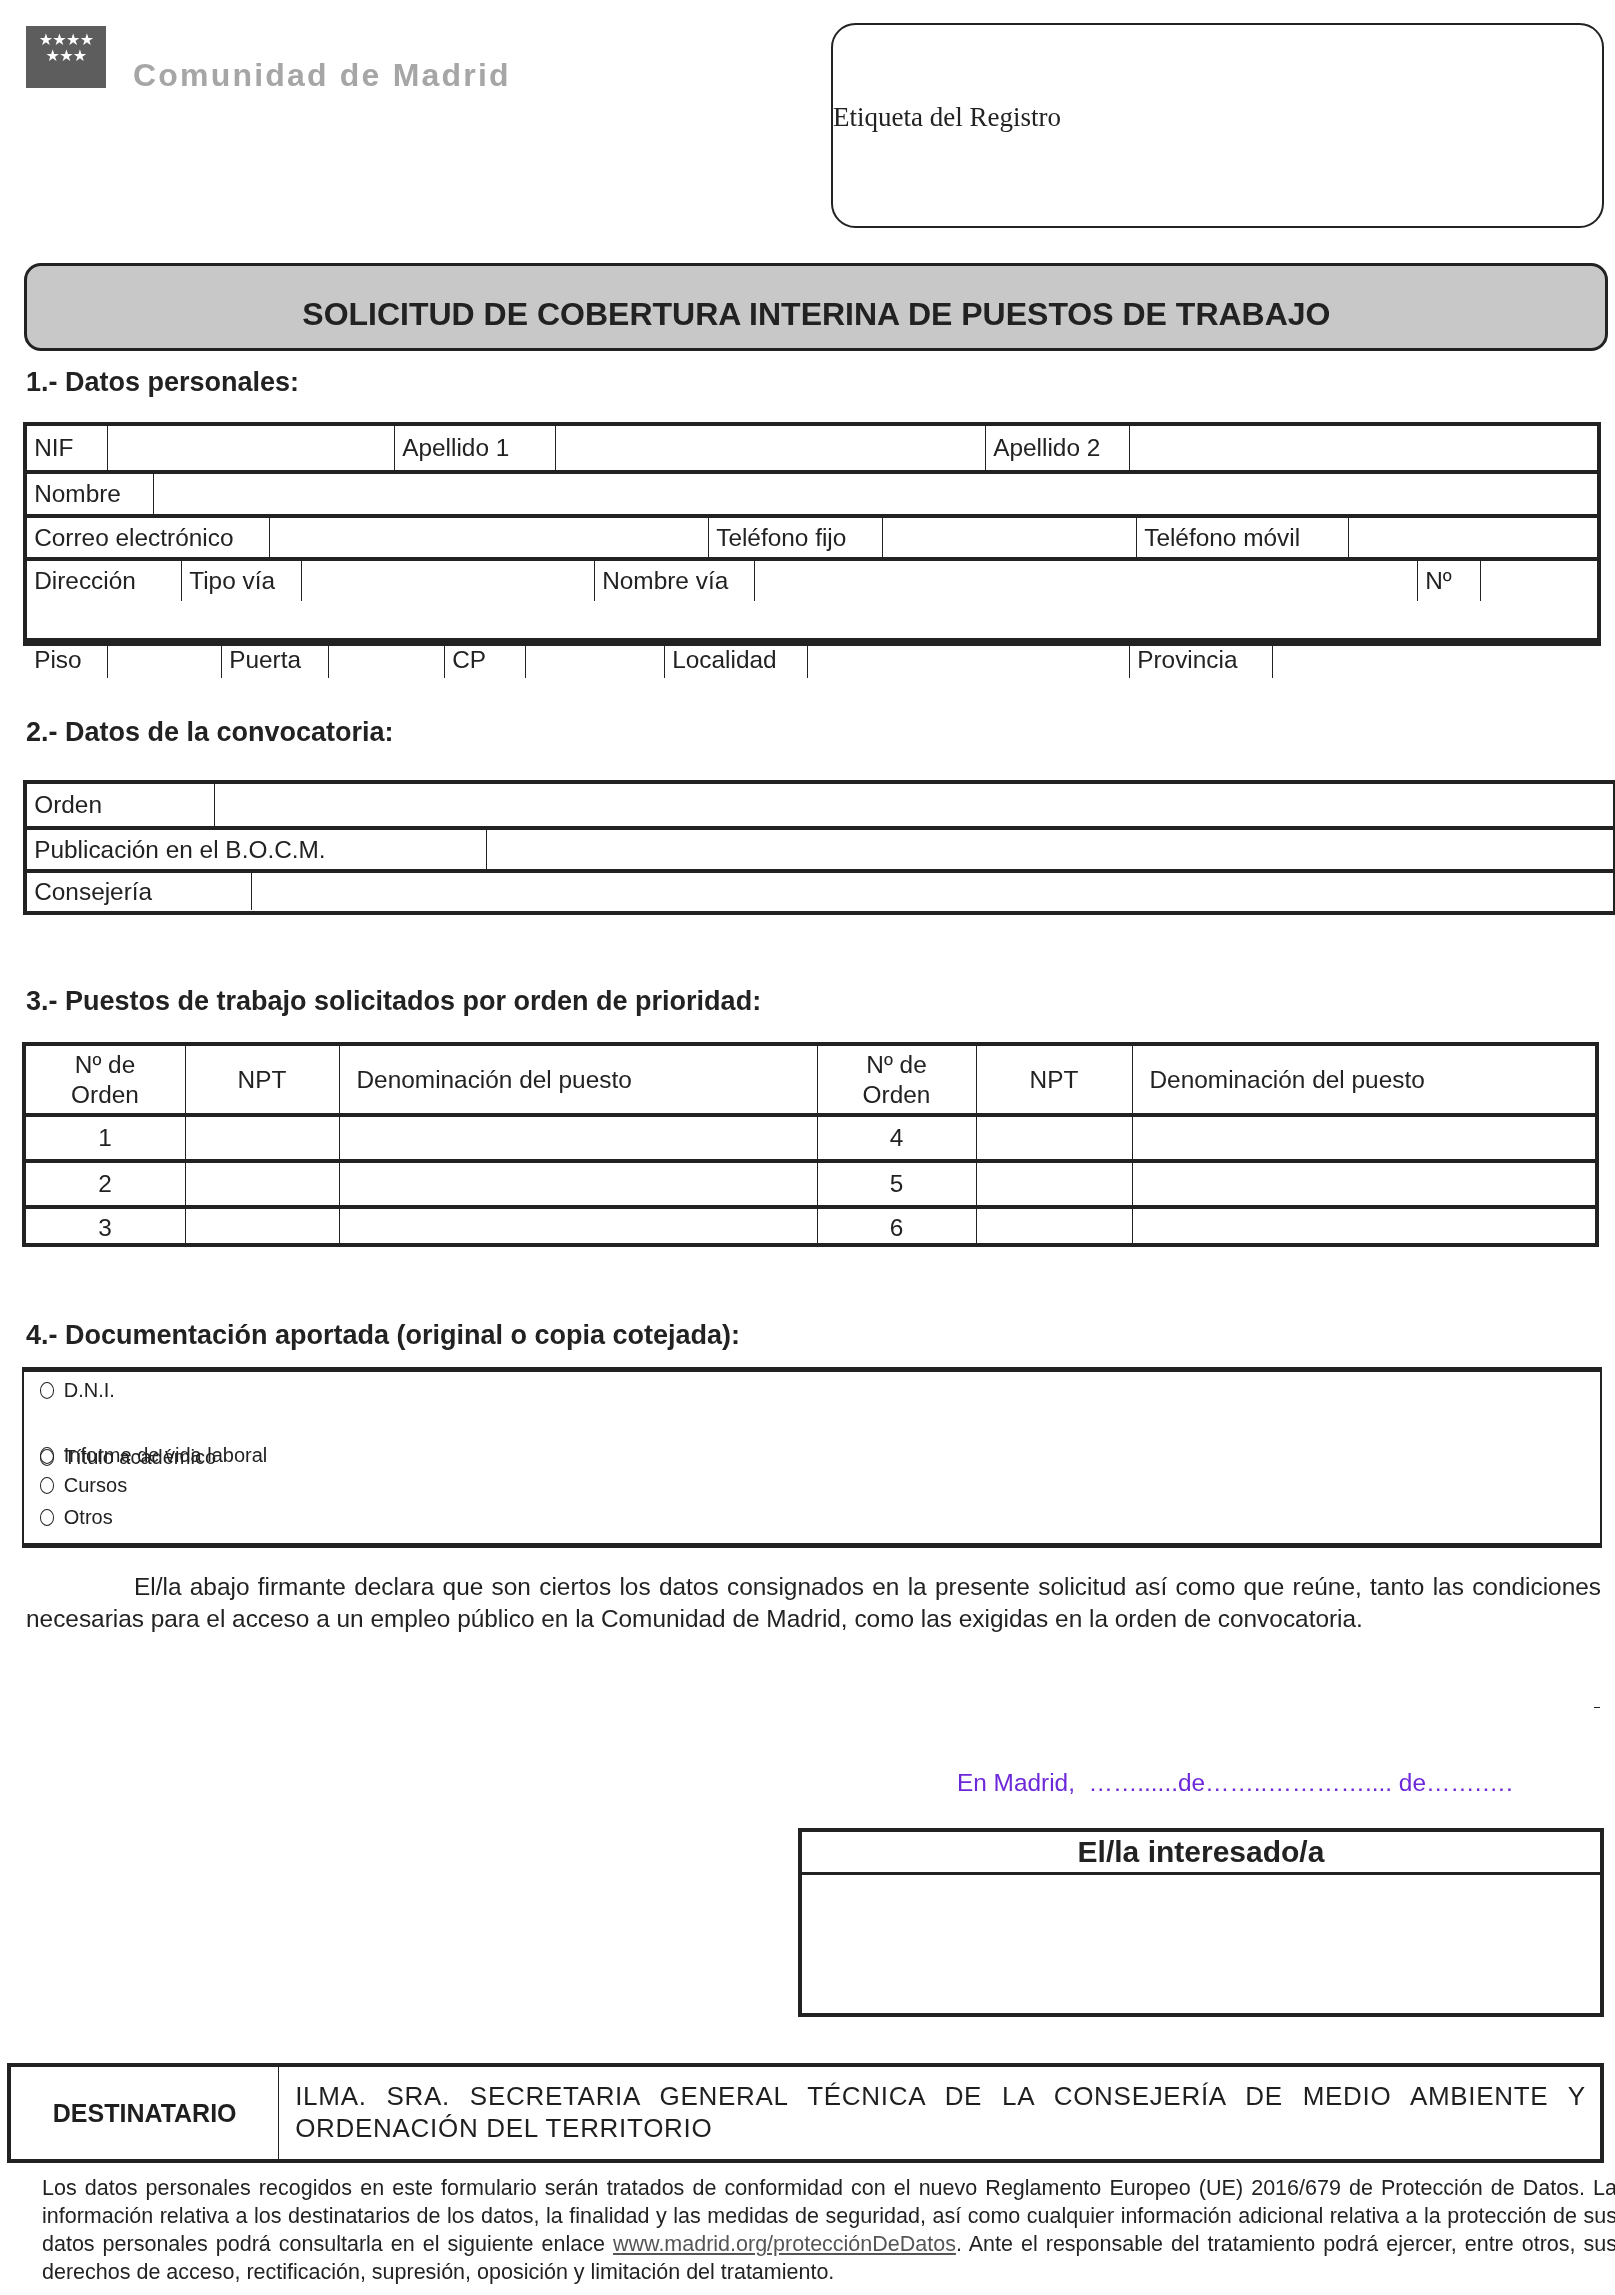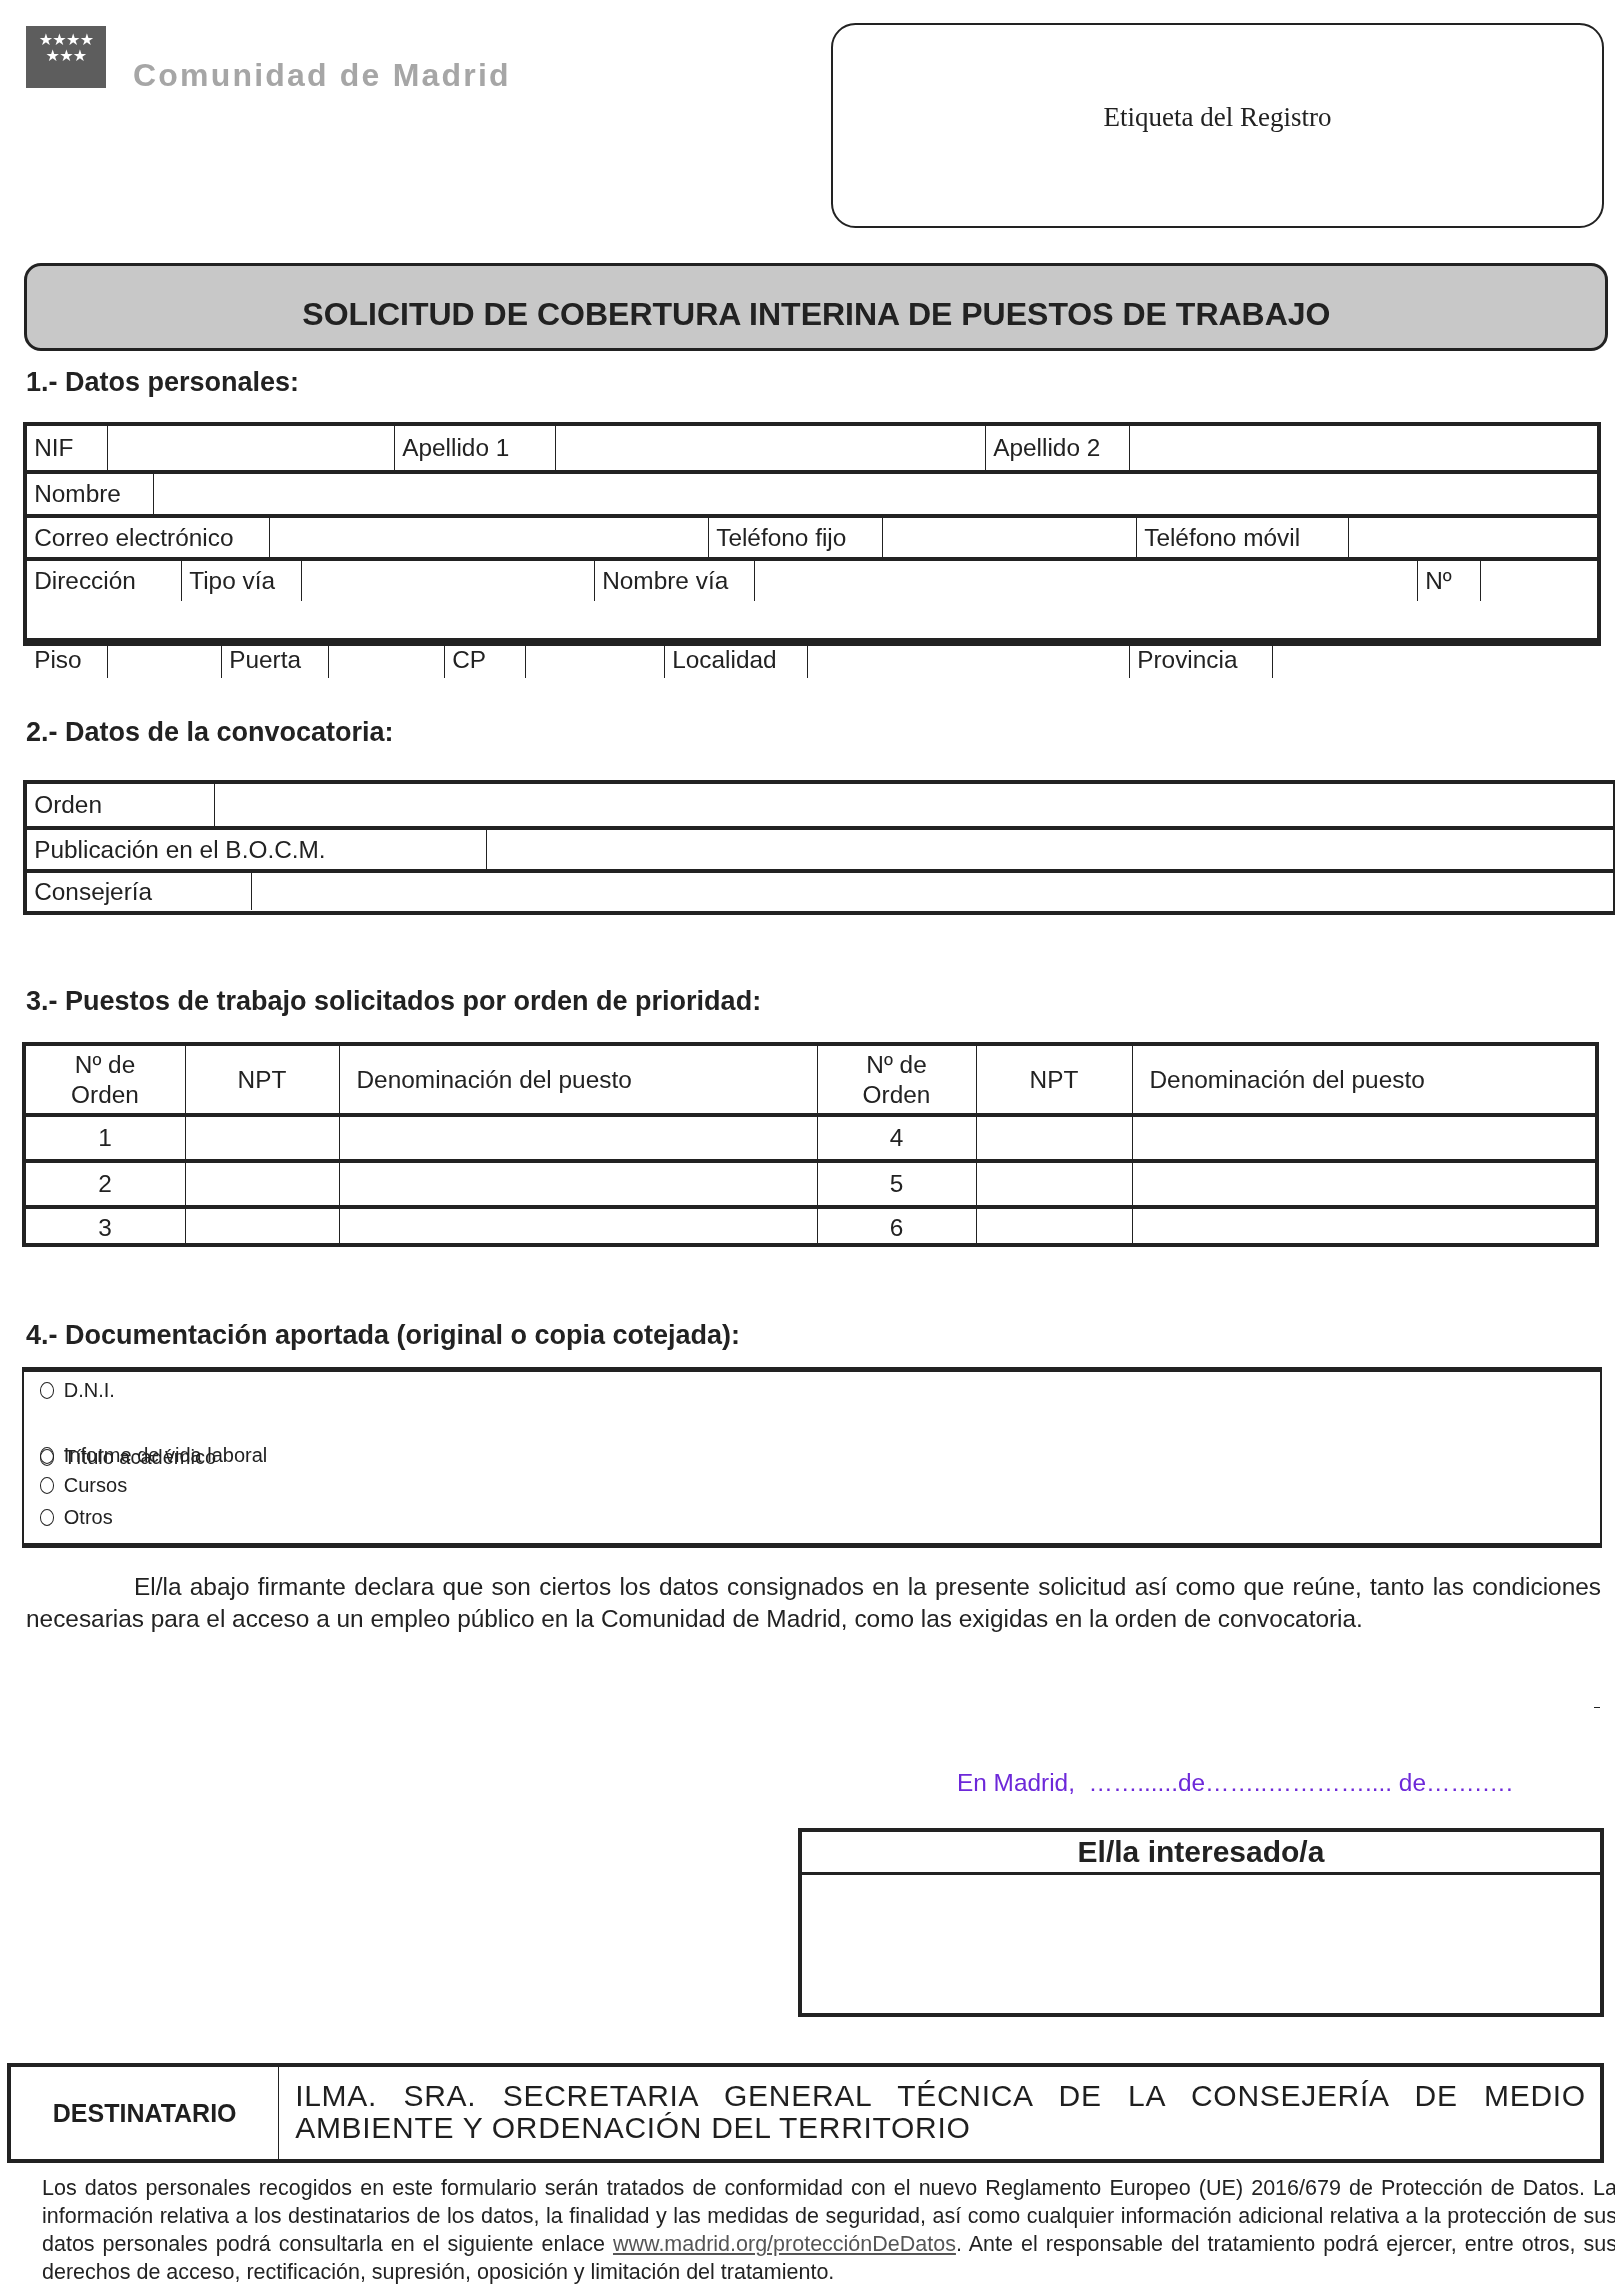--- a/index.html
+++ b/index.html
@@ -8,21 +8,21 @@
   .abs { position:absolute; }
   .logo { left:26px; top:26px; width:80px; height:62px; background:#5d5d5d; }
   .logo .stars { position:absolute; left:0; width:80px; text-align:center; color:#fff;
                  font-family:"DejaVu Sans", sans-serif; line-height:1; }
   .logo .row1 { top:5.7px; font-size:16px; letter-spacing:-0.7px; }
   .logo .row2 { top:21.5px; font-size:16px; letter-spacing:-0.7px; }
   .brand { left:133px; top:57px; font-size:32px; font-weight:bold; color:#a6a6a6;
            letter-spacing:2.2px; }
   .registro { left:831px; top:23px; width:769px; height:201px; border:2.9px solid #222;
               border-radius:24.4px; }
-  .registro span { position:absolute; left:0; right:0; top:77px; text-align:center;
+  .registro span { position:absolute; left:0; right:0; top:77px; 
                    font-family:"Liberation Serif", serif; font-size:27px; color:#222; }
   .titlebar { left:24.4px; top:263px; width:1578px; height:82px; background:#c8c8c8;
               border:3.6px solid #222; border-radius:17px; }
   .titlebar span { position:absolute; left:0; right:0; top:30px; text-align:center;
                    font-size:32px; font-weight:bold; color:#222; }
   .sec-h { font-size:27px; font-weight:bold; color:#222; left:26px; }
   .tbl { border:4.3px solid #222; box-sizing:border-box; background:#fff; }
   .row { position:absolute; left:0; right:0; border-top:4.3px solid #222; box-sizing:border-box; }
   .row.first { border-top:none; }
   .cell { position:absolute; top:0; bottom:0; border-left:1.4px solid #222; box-sizing:border-box;
@@ -35,21 +35,21 @@
            box-sizing:border-box; display:inline-block; }
   .para { left:26px; width:1575px; font-size:24.4px; line-height:32px; text-align:justify; color:#222; }
   .para .indent { display:inline-block; width:108px; }
   .fecha { left:957px; top:1769px; font-size:24.4px; color:#6d28d9; white-space:pre; }
   .sig { left:798px; top:1828px; width:806px; height:189px; border:4.3px solid #222; box-sizing:border-box; }
   .sig .head { position:absolute; left:0; right:0; top:0; height:40px; border-bottom:3.6px solid #222;
                text-align:center; font-size:30px; font-weight:bold; line-height:40px; color:#222; }
   .dest { left:7.2px; top:2063px; width:1597px; height:100px; border:4.3px solid #222; box-sizing:border-box; }
   .dest .lab { position:absolute; left:0; top:0; bottom:0; width:267px; border-right:1.4px solid #222;
                display:flex; align-items:center; justify-content:center; font-size:25px; font-weight:bold; }
-  .dest .val { position:absolute; left:284px; right:14.3px; top:13px; font-size:30px; line-height:32px;
+  .dest .val { position:absolute; left:284px; right:14.3px; top:13px; font-size:26px; line-height:32px;
                text-align:justify; text-align-last:left; letter-spacing:0.7px; }
   .footer { left:42px; top:2174px; width:1575px; font-size:21.5px; line-height:28px; text-align:justify; color:#222; }
   .footer a { color:#555; text-decoration:underline; }
   .mark { left:1594px; top:1707px; width:5.7px; height:1.4px; background:#222; }
 </style>
 </head>
 <body>
 
 <div class="abs logo">
   <div class="stars row1">★★★★</div>

